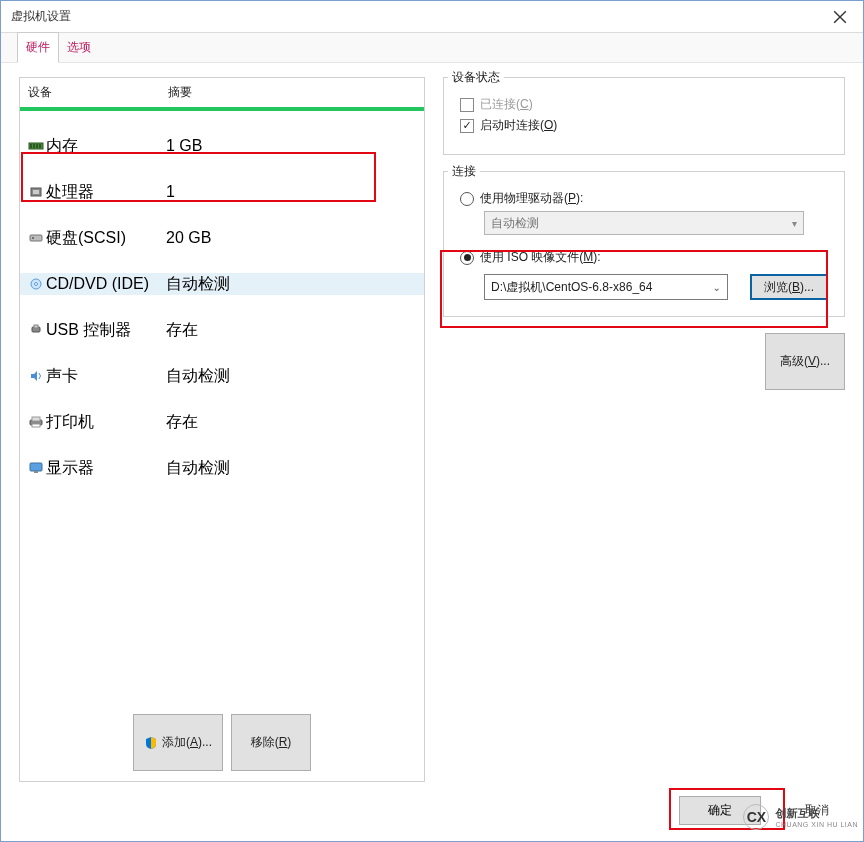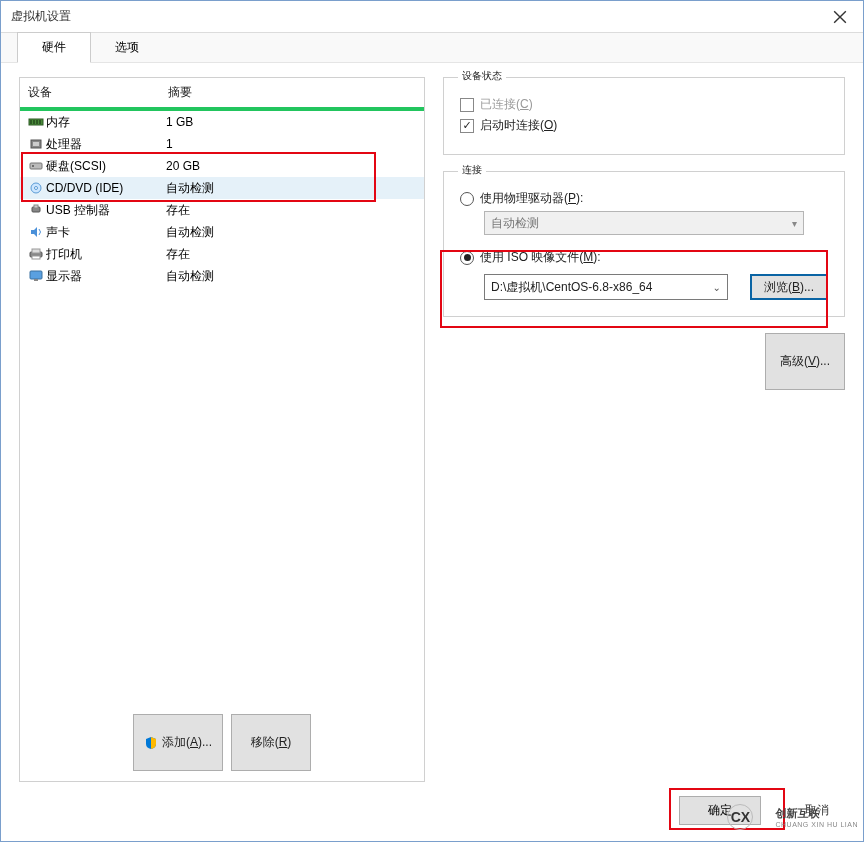--- a/index.html
+++ b/index.html
@@ -2,56 +2,56 @@
 <html><head>
 <meta charset="utf-8">
 <style>
   * { box-sizing: border-box; font-family: "Microsoft YaHei", "Segoe UI", Tahoma, sans-serif; }
   body { margin: 0; background: #fff; width: 864px; height: 842px; overflow: hidden; position: relative; }
   .window { width: 864px; height: 842px; border: 1px solid #7a9fcc; background: #fff; display: flex; flex-direction: column; }
   .titlebar { height: 32px; display: flex; align-items: center; padding-left: 10px; font-size: 12px; color: #333; border-bottom: 1px solid #dcdcdc; }
   .titlebar .spacer { flex: 1; }
   .close-btn { width: 46px; height: 32px; display: flex; align-items: center; justify-content: center; font-size: 14px; color: #333; }
   .tabs { display: flex; padding-left: 16px; height: 30px; align-items: flex-end; border-bottom: 1px solid #e5e5e5; background: #f9f9f9; }
-  .tab { padding: 6px 24px; font-size: 12px; color: #000000; position: relative; }
+  .tab { padding: 6px 8px; font-size: 12px; color: #be185d; position: relative; }
   .tab.active { background: #fff; border: 1px solid #ccc; border-bottom: 1px solid #fff; margin-bottom: -1px; }
   .content { flex: 1; display: flex; padding: 14px 18px 4px 18px; gap: 18px; }
   .left-pane { width: 406px; border: 1px solid #d0d0d0; display: flex; flex-direction: column; position: relative; }
   .device-header { display: flex; font-size: 12px; color: #222; padding: 6px 8px; border-bottom: 4px solid #22c55e; font-weight: 400; }
   .device-header .col-dev { width: 140px; }
   .device-header .col-sum { flex:1; }
   .device-list { flex: 1; overflow: hidden; }
-  .device-row { display: flex; align-items: center; font-size: 12px; height: 22px; padding: 0 6px; }
+  .device-row { display: flex; align-items: center; font-size: 16px; height: 22px; padding: 0 6px; margin-top: 24px; }
   .device-row .icon { width: 20px; display: flex; justify-content: center; }
   .device-row .name { width: 120px; }
   .device-row .summary { flex: 1; }
   .device-row.selected { background: #e5f1f9; }
   .hl-red { position: absolute; border: 2px solid #e30613; pointer-events: none; }
   .left-buttons { display:flex; gap: 8px; justify-content:center; padding: 10px; }
   .btn { font-size: 12px; padding: 19px 10px; border: 1px solid #adadad; background: #e1e1e1; color: #222; min-width: 80px; text-align: center; display: inline-flex; align-items: center; justify-content: center; gap: 4px; }
   .right-pane { flex: 1; position: relative; font-size: 12px; color: #222; }
   .groupbox { border: 1px solid #d0d0d0; position: relative; padding: 14px 16px 16px 16px; margin-bottom: 16px; }
-  .groupbox .legend { position: absolute; top: -9px; left: 14px; background: #fff; padding: 0 4px; font-size: 10px; }
+  .groupbox .legend { position: absolute; top: -9px; left: 4px; background: #fff; padding: 0 4px; font-size: 12px; }
   .checkbox-row, .radio-row { display: flex; align-items: center; gap: 6px; margin: 4px 0; }
   .chk { width: 14px; height: 14px; border: 1px solid #888; display: inline-flex; align-items: center; justify-content: center; font-size: 11px; line-height: 1; }
   .chk.checked::after { content: "✓"; font-size: 11px; }
   .radio { width: 14px; height: 14px; border: 1px solid #555; border-radius: 50%; display: inline-flex; align-items: center; justify-content: center; }
   .radio.checked::after { content: ""; width: 7px; height: 7px; background: #222; border-radius: 50%; }
   .disabled { color: #9a9a9a; }
   .combo { display: flex; align-items: center; border: 1px solid #b5b5b5; background: #f0f0f0; height: 24px; padding: 0 6px; font-size: 12px; color: #777; width: 320px; margin-left: 24px; margin-top: 4px; position: relative; }
   .combo .arrow { position: absolute; right: 6px; font-size: 10px; color: #888; }
   .iso-row { display: flex; gap: 22px; margin-left: 24px; margin-top: 8px; align-items: center; }
   .iso-input { flex: 1; border: 1px solid #7a7a7a; height: 26px; padding: 0 6px; font-size: 12px; display: flex; align-items: center; position: relative; background: #fff; }
   .iso-input .arrow { position: absolute; right: 6px; font-size: 10px; color: #555; }
   .browse-btn { border: 2px solid #0a64a4; background: #e1e1e1; height: 26px; padding: 0 12px; display: flex; align-items: center; font-size: 12px; }
   .adv-row { display: flex; justify-content: flex-end; margin-top: 12px; }
   .footer { display: flex; justify-content: flex-end; gap: 32px; padding: 10px 22px 16px 22px; align-items: center; margin-left: 48px; }
   .ok-btn { border: 1px solid #adadad; background: #e1e1e1; padding: 5px 28px; font-size: 12px; }
   .cancel-btn { border: none; background: transparent; font-size: 12px; color: #333; padding: 5px 12px; }
-  .logo-area { position: absolute; right: 6px; bottom: 12px; display: flex; align-items: center; gap: 22px; font-size: 11px; color: #444; }
+  .logo-area { position: absolute; right: 6px; bottom: 12px; display: flex; align-items: center; gap: 6px; font-size: 11px; color: #444; }
   .logo-mark { width: 26px; height: 26px; border-radius: 50%; border: 1px solid #bbb; display: flex; align-items: center; justify-content: center; font-weight: bold; font-size: 14px; color: #333; }
   .u { text-decoration: underline; }
   
   .svg-ico { width: 16px; height: 14px; }
   .shield { width: 14px; height: 14px; }
 </style>
 </head>
 <body>
 
 <div class="window">

